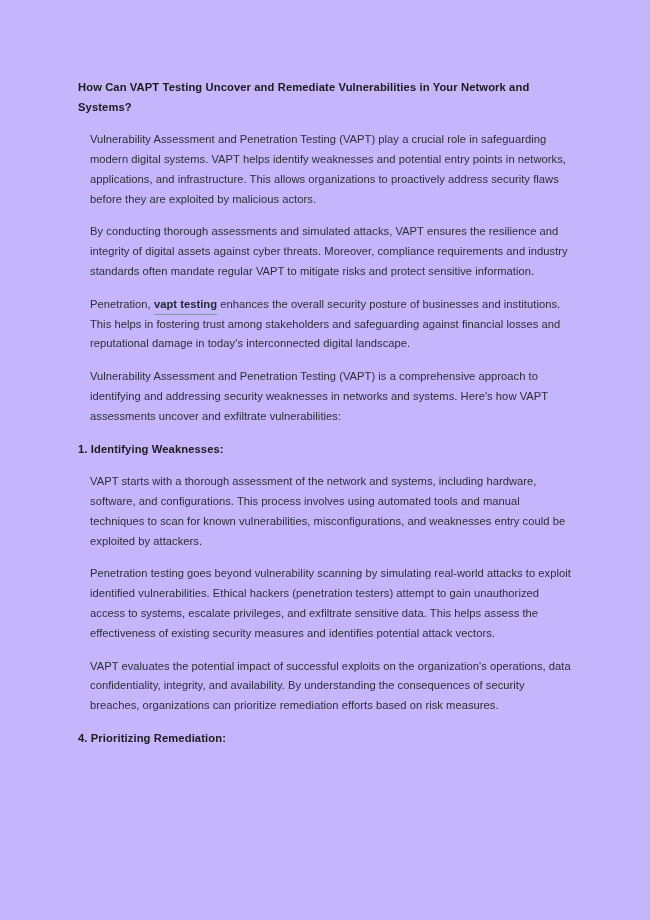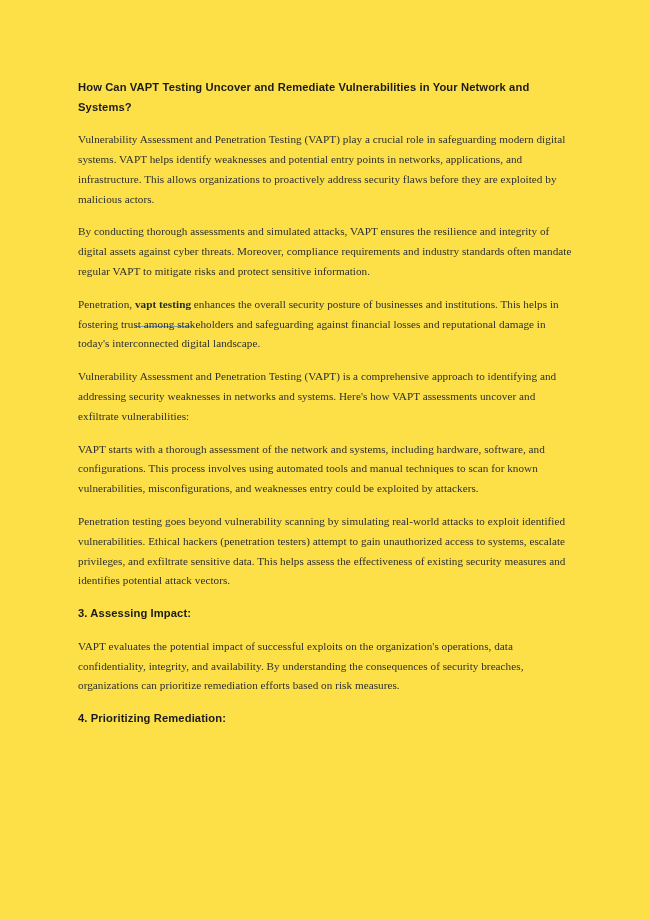--- a/index.html
+++ b/index.html
@@ -10,21 +10,21 @@
   body {
     width: 650px;
     height: 920px;
     overflow: hidden;
     font-family: "Liberation Sans", sans-serif;
     -webkit-font-smoothing: antialiased;
   }
   .page {
     width: 650px;
     height: 920px;
-    background: #fde047;
+    background: #c4b5fd;
     position: relative;
     box-sizing: border-box;
     padding: 78px 78px 0 78px;
   }
   .doc-body {
     width: 494px;
   }
   .heading {
     font-size: 11.2px;
     font-weight: bold;
@@ -40,59 +40,58 @@
     color: #1b1b1b;
     letter-spacing: 0.01em;
     margin: 0 0 13px 0;
   }
   .para {
     font-size: 11.2px;
     font-weight: normal;
     line-height: 19.8px;
     color: #2c2f33;
     letter-spacing: 0.003em;
-    margin: 0 0 13px 0;
+    margin: 0 0 13px 12px;
     text-align: left;
-    font-family: Liberation Serif, serif;
   }
   .para:last-child {
     margin-bottom: 0;
   }
   .inline-link {
     color: #1f2a30;
     font-weight: bold;
     text-decoration: none;
     border-bottom: 1px solid #7a9aa6;
-    padding-bottom: 16px;
+    padding-bottom: 4px;
     cursor: pointer;
   }
 </style>
 </head>
 <body>
 
 <div class="page">
   <div class="doc-body">
 
     <h1 class="heading">How Can VAPT Testing Uncover and Remediate Vulnerabilities in Your Network and Systems?</h1>
 
     <p class="para">Vulnerability Assessment and Penetration Testing (VAPT) play a crucial role in safeguarding modern digital systems. VAPT helps identify weaknesses and potential entry points in networks, applications, and infrastructure. This allows organizations to proactively address security flaws before they are exploited by malicious actors.</p>
 
     <p class="para">By conducting thorough assessments and simulated attacks, VAPT ensures the resilience and integrity of digital assets against cyber threats. Moreover, compliance requirements and industry standards often mandate regular VAPT to mitigate risks and protect sensitive information.</p>
 
     <p class="para"><span>Penetration, </span><a class="inline-link" href="#">vapt testing</a><span> enhances the overall security posture of businesses and institutions. This helps in fostering trust among stakeholders and safeguarding against financial losses and reputational damage in today's interconnected digital landscape.</span></p>
 
 
     <p class="para">Vulnerability Assessment and Penetration Testing (VAPT) is a comprehensive approach to identifying and addressing security weaknesses in networks and systems. Here's how VAPT assessments uncover and exfiltrate vulnerabilities:</p>
 
+    <h3 class="subheading">1. Identifying Weaknesses:</h3>
 
     <p class="para">VAPT starts with a thorough assessment of the network and systems, including hardware, software, and configurations. This process involves using automated tools and manual techniques to scan for known vulnerabilities, misconfigurations, and weaknesses entry could be exploited by attackers.</p>
 
 
     <p class="para">Penetration testing goes beyond vulnerability scanning by simulating real-world attacks to exploit identified vulnerabilities. Ethical hackers (penetration testers) attempt to gain unauthorized access to systems, escalate privileges, and exfiltrate sensitive data. This helps assess the effectiveness of existing security measures and identifies potential attack vectors.</p>
 
-    <h3 class="subheading">3. Assessing Impact:</h3>
 
     <p class="para">VAPT evaluates the potential impact of successful exploits on the organization's operations, data confidentiality, integrity, and availability. By understanding the consequences of security breaches, organizations can prioritize remediation efforts based on risk measures.</p>
 
     <h3 class="subheading">4. Prioritizing Remediation:</h3>
 
   </div>
 </div>
 
 </body></html>

